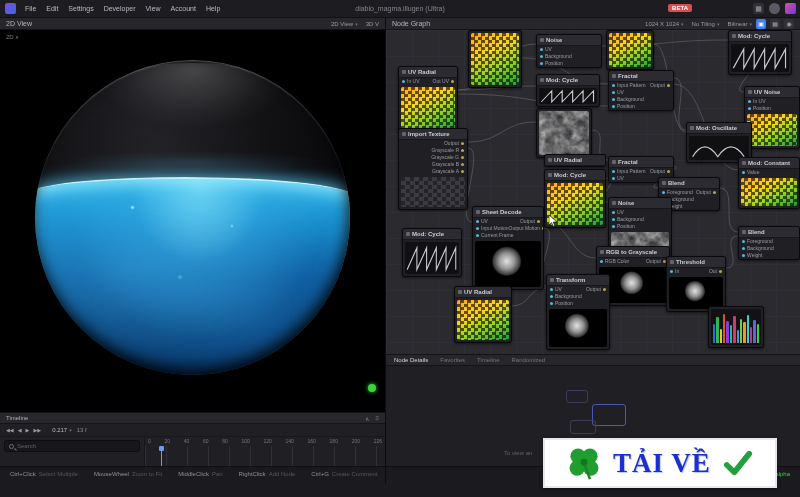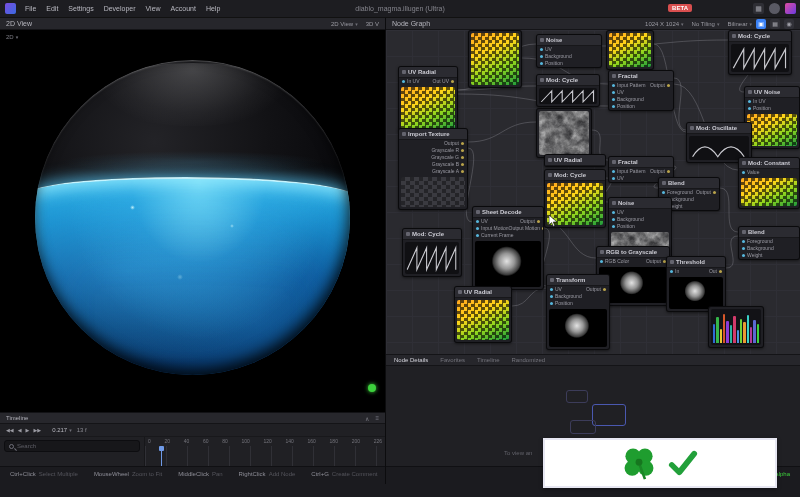--- a/index.html
+++ b/index.html
@@ -644,18 +644,19 @@
     <svg width="34" height="34" viewBox="0 0 40 40">
       <g fill="#1f9d2f">
         <circle cx="13" cy="12" r="9"></circle>
           <circle cx="27" cy="12" r="9"></circle>
         <circle cx="12" cy="26" r="9"></circle>
           <circle cx="28" cy="26" r="9"></circle>
         <path d="M20 20 L27 39" stroke="#1a8526" stroke-width="3" fill="none"></path>
       </g>
       <circle cx="20" cy="19" r="4" fill="#16761f"></circle>
     </svg>
+    <span class="wm-text">TẢI VỀ</span>
     <svg width="30" height="30" viewBox="0 0 32 32">
       <path d="M4 18 L12 26 L28 6" fill="none" stroke="#22a03a" stroke-width="6" stroke-linecap="round" stroke-linejoin="round"></path>
     </svg>
   </div>
 
 </div>
 
 </body></html>

